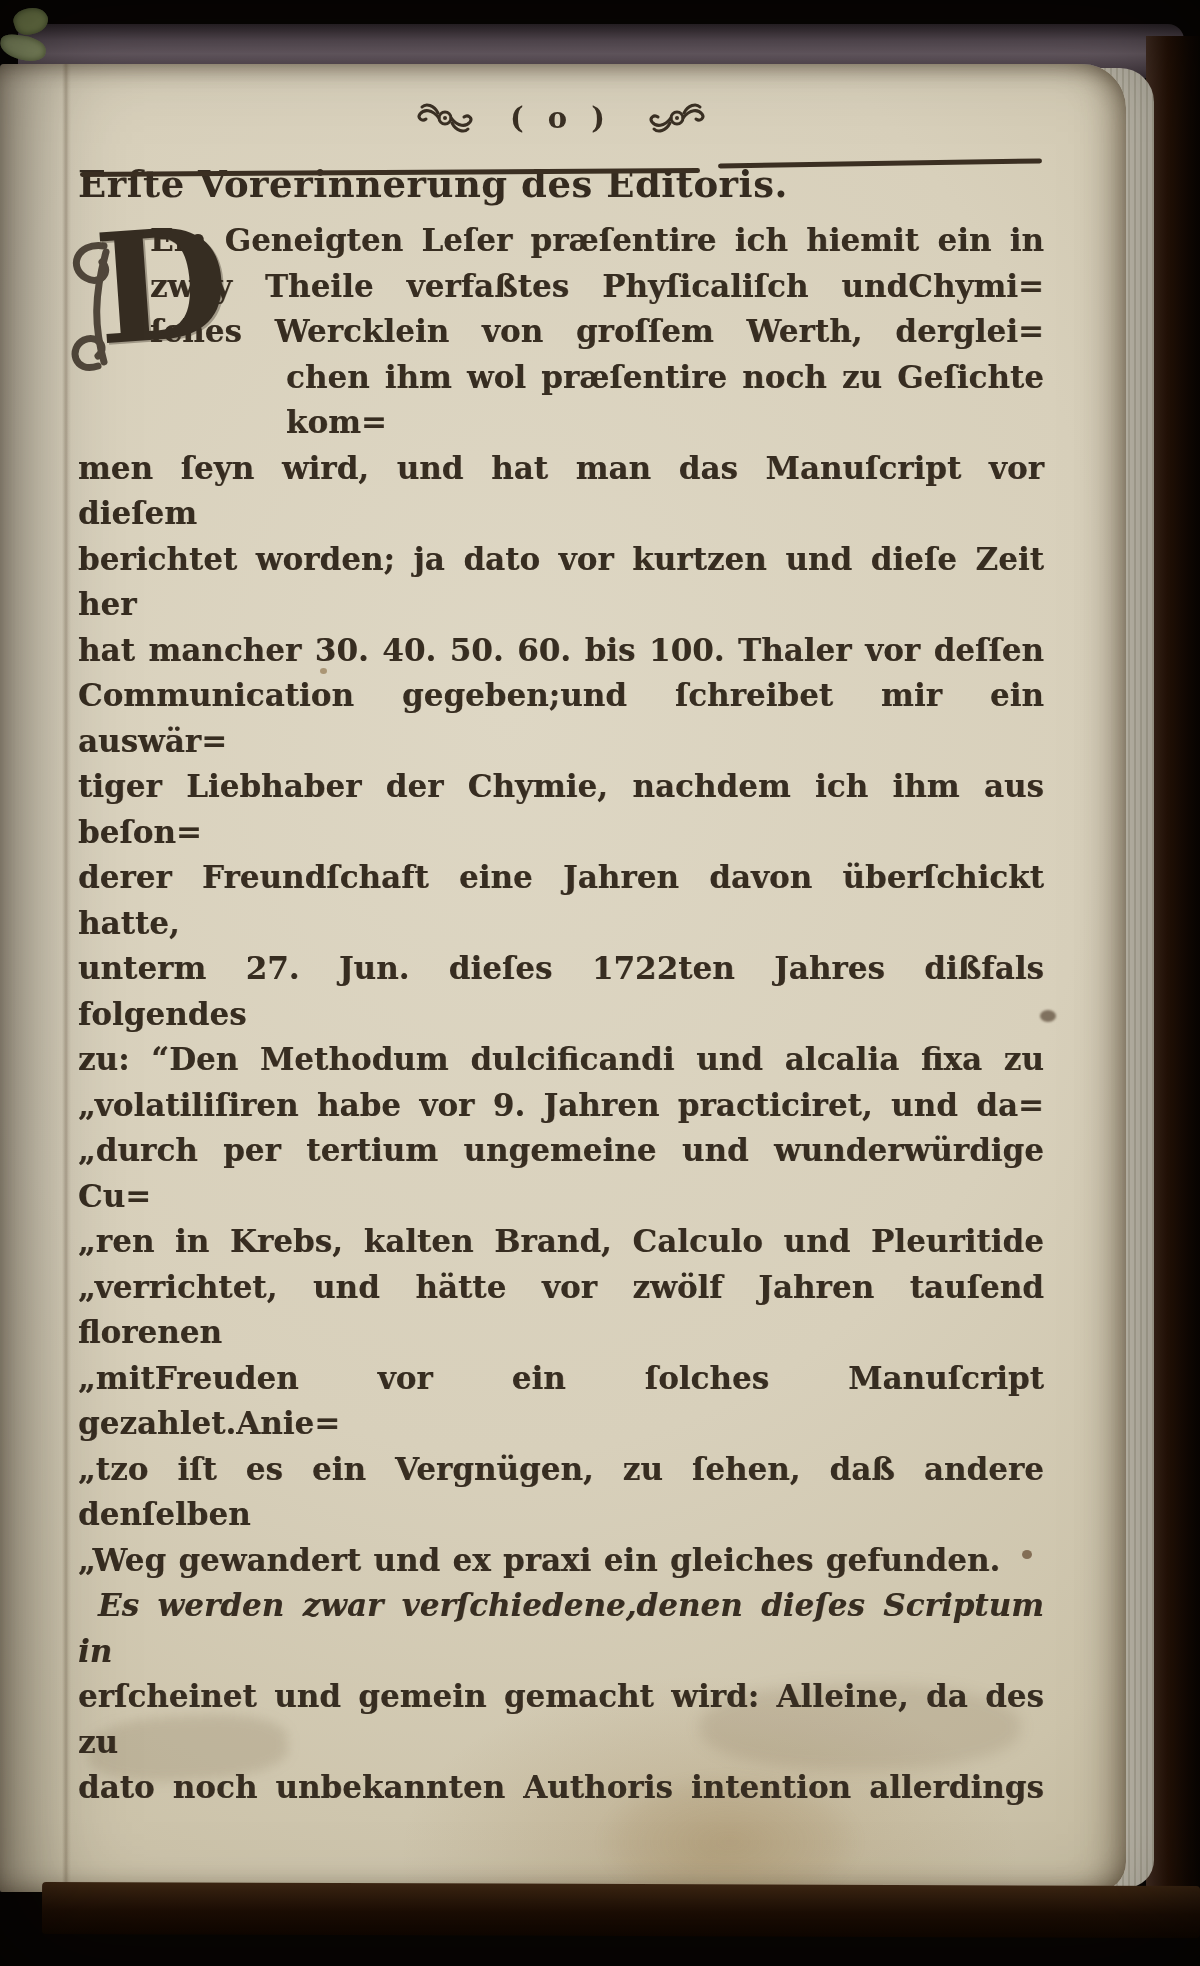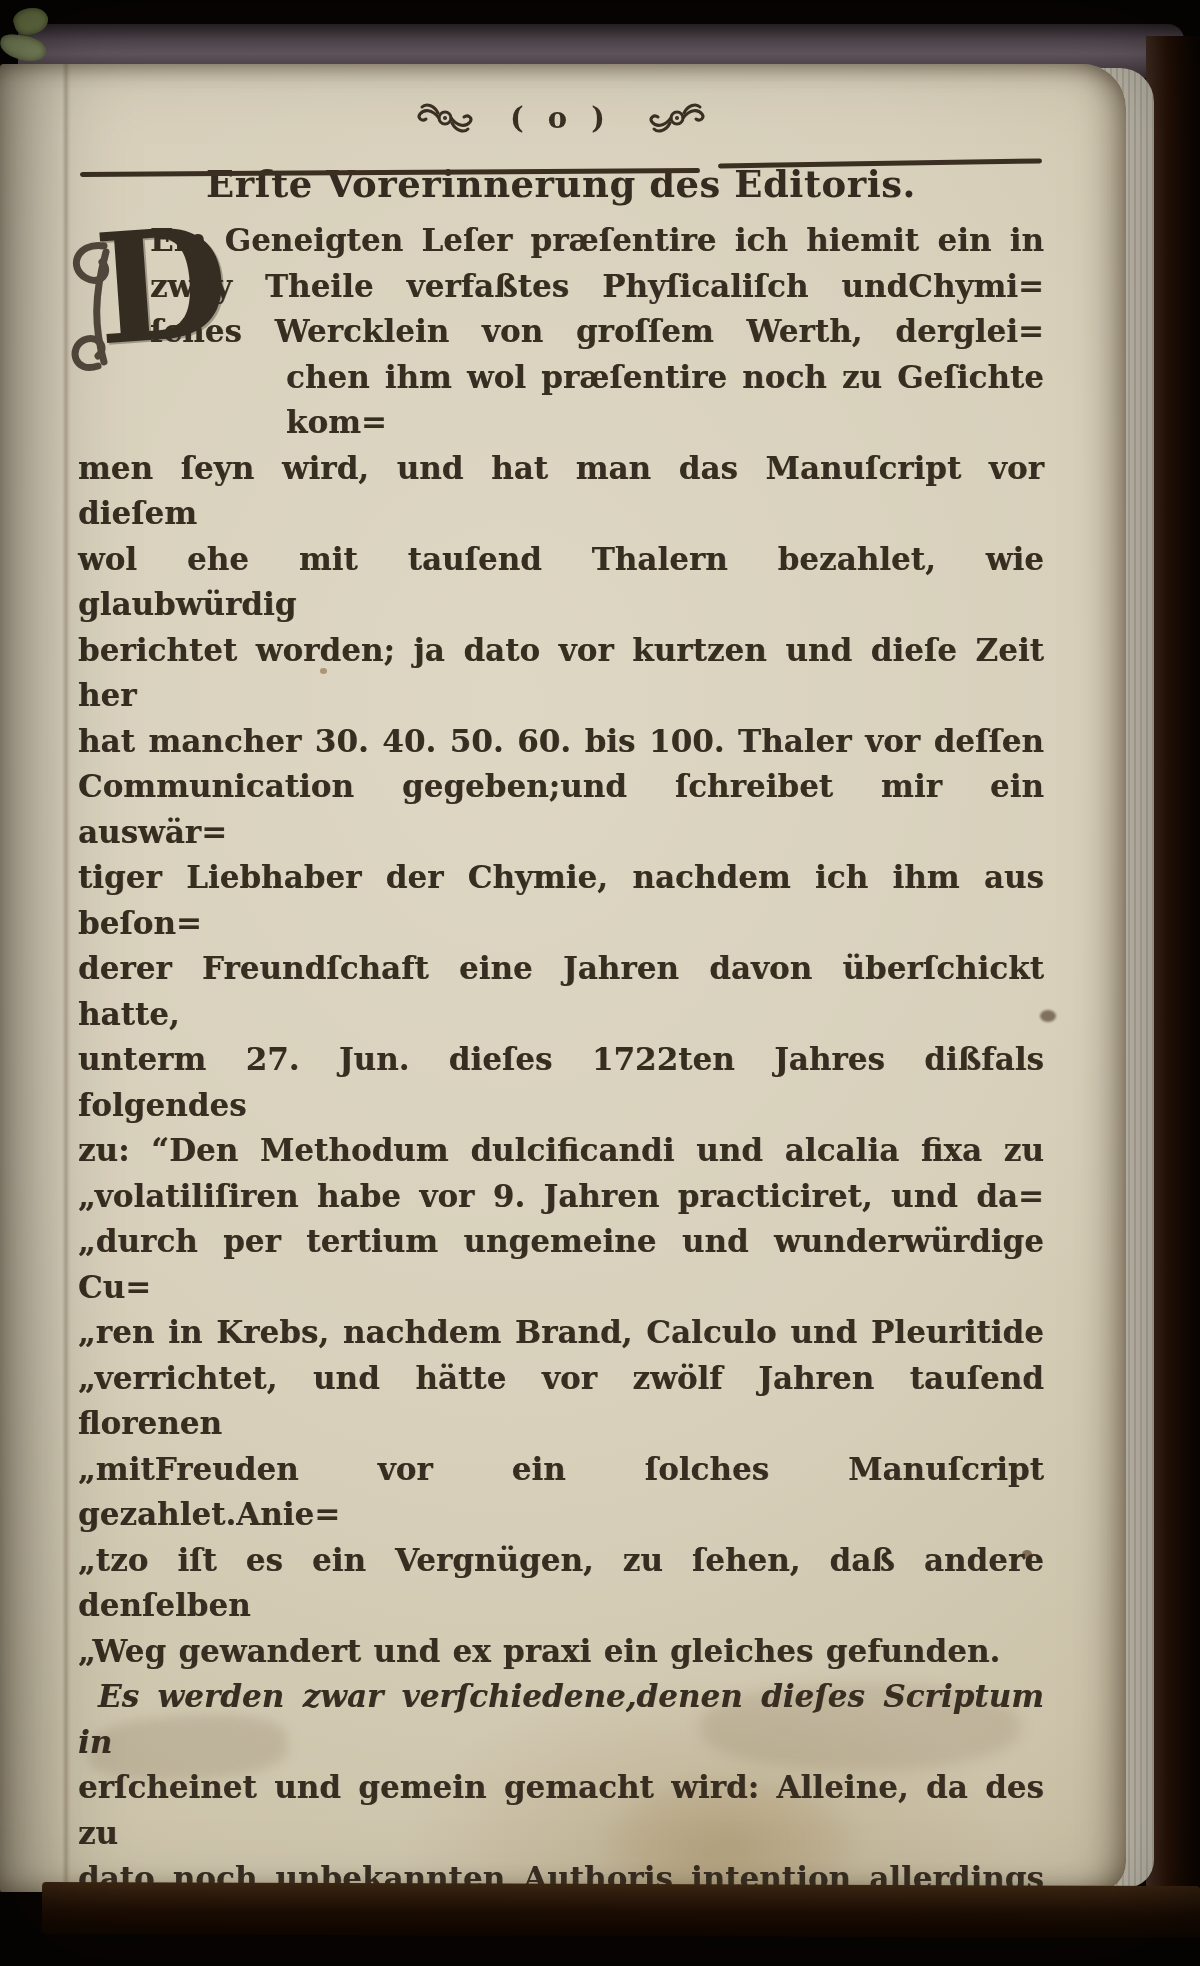--- a/index.html
+++ b/index.html
@@ -52,21 +52,21 @@
 
   
   .text-col{position:absolute;left:78px;top:18px;width:966px;color:#39301f;}
   .header-row{display:flex;align-items:center;justify-content:center;gap:34px;height:52px;margin-top:10px;}
   .coronis{font-size:29px;letter-spacing:7px;color:#3a3024;font-weight:bold;}
   .orn svg{display:block;}
   .rule-l{position:absolute;left:2px;top:88px;width:620px;height:5px;background:#3b2f22;
     border-radius:3px;transform:rotate(-.35deg);}
   .rule-r{position:absolute;left:640px;top:79px;width:324px;height:5px;background:#3b2f22;
     border-radius:3px;transform:rotate(-.9deg);}
-  .title{margin-top:18px;font-size:37px;font-weight:bold;text-align:center;letter-spacing:.5px;
+  .title{margin-top:18px;font-size:37px;font-weight:bold;letter-spacing:.5px;
     color:#352b20;}
   .dropcap{position:absolute;left:-8px;top:128px;width:190px;height:190px;color:#362d22;}
   .dropcap .dletter{position:absolute;left:26px;top:-8px;font-size:152px;line-height:1.1;
     font-weight:bold;transform:rotate(-4deg);text-shadow:2px 2px 0 rgba(54,45,34,.35);}
   .dropcap svg{position:absolute;left:-6px;top:6px;}
   .body{margin-top:12px;}
   .line{font-size:31px;font-weight:bold;line-height:45.5px;color:#372d21;
     text-align:justify;text-align-last:justify;letter-spacing:0;word-spacing:1.5px;
     text-shadow:.4px .4px .3px rgba(55,45,33,.45);}
   .line.short{text-align-last:left;}
@@ -144,31 +144,30 @@
         </svg>
         <span class="dletter">D</span>
       </div>
 
       <div class="body">
           <div class="line in-dropcap">Em Geneigten Leſer præſentire ich hiemit ein in</div>
           <div class="line in-dropcap">zwey Theile verfaßtes Phyſicaliſch undChymi=</div>
           <div class="line in-dropcap">ſches Wercklein von groſſem Werth, derglei=</div>
           <div class="line in-dropcap2">chen ihm wol præſentire noch zu Geſichte kom=</div>
           <div class="line">men ſeyn wird, und hat man das Manuſcript vor dieſem</div>
-          <div class="line">wol ehe mit tauſend Thalern bezahlet, wie glaubwürdig</div>
           <div class="line">berichtet worden; ja dato vor kurtzen und dieſe Zeit her</div>
           <div class="line">hat mancher 30. 40. 50. 60. bis 100. Thaler vor deſſen</div>
           <div class="line">Communication gegeben;und ſchreibet mir ein auswär=</div>
           <div class="line">tiger Liebhaber der Chymie, nachdem ich ihm aus beſon=</div>
           <div class="line">derer Freundſchaft eine Jahren davon überſchickt hatte,</div>
           <div class="line">unterm 27. Jun. dieſes 1722ten Jahres dißfals folgendes</div>
           <div class="line">zu: “Den Methodum dulcificandi und alcalia fixa zu</div>
           <div class="line">„volatiliſiren habe vor 9. Jahren practiciret, und da=</div>
           <div class="line">„durch per tertium ungemeine und wunderwürdige Cu=</div>
-          <div class="line">„ren in Krebs, nachdem Brand, Calculo und Pleuritide</div>
+          <div class="line">„ren in Krebs, kalten Brand, Calculo und Pleuritide</div>
           <div class="line">„verrichtet, und hätte vor zwölf Jahren tauſend florenen</div>
           <div class="line">„mitFreuden vor ein ſolches Manuſcript gezahlet.Anie=</div>
           <div class="line">„tzo iſt es ein Vergnügen, zu ſehen, daß andere denſelben</div>
           <div class="line short">„Weg gewandert und ex praxi ein gleiches gefunden.</div>
           <div class="line in-para">Es werden zwar verſchiedene,denen dieſes Scriptum in</div>
           <div class="line">erſcheinet und gemein gemacht wird: Alleine, da des zu</div>
           <div class="line">dato noch unbekannten Authoris intention allerdings</div>
         </div>
 
     </div>

